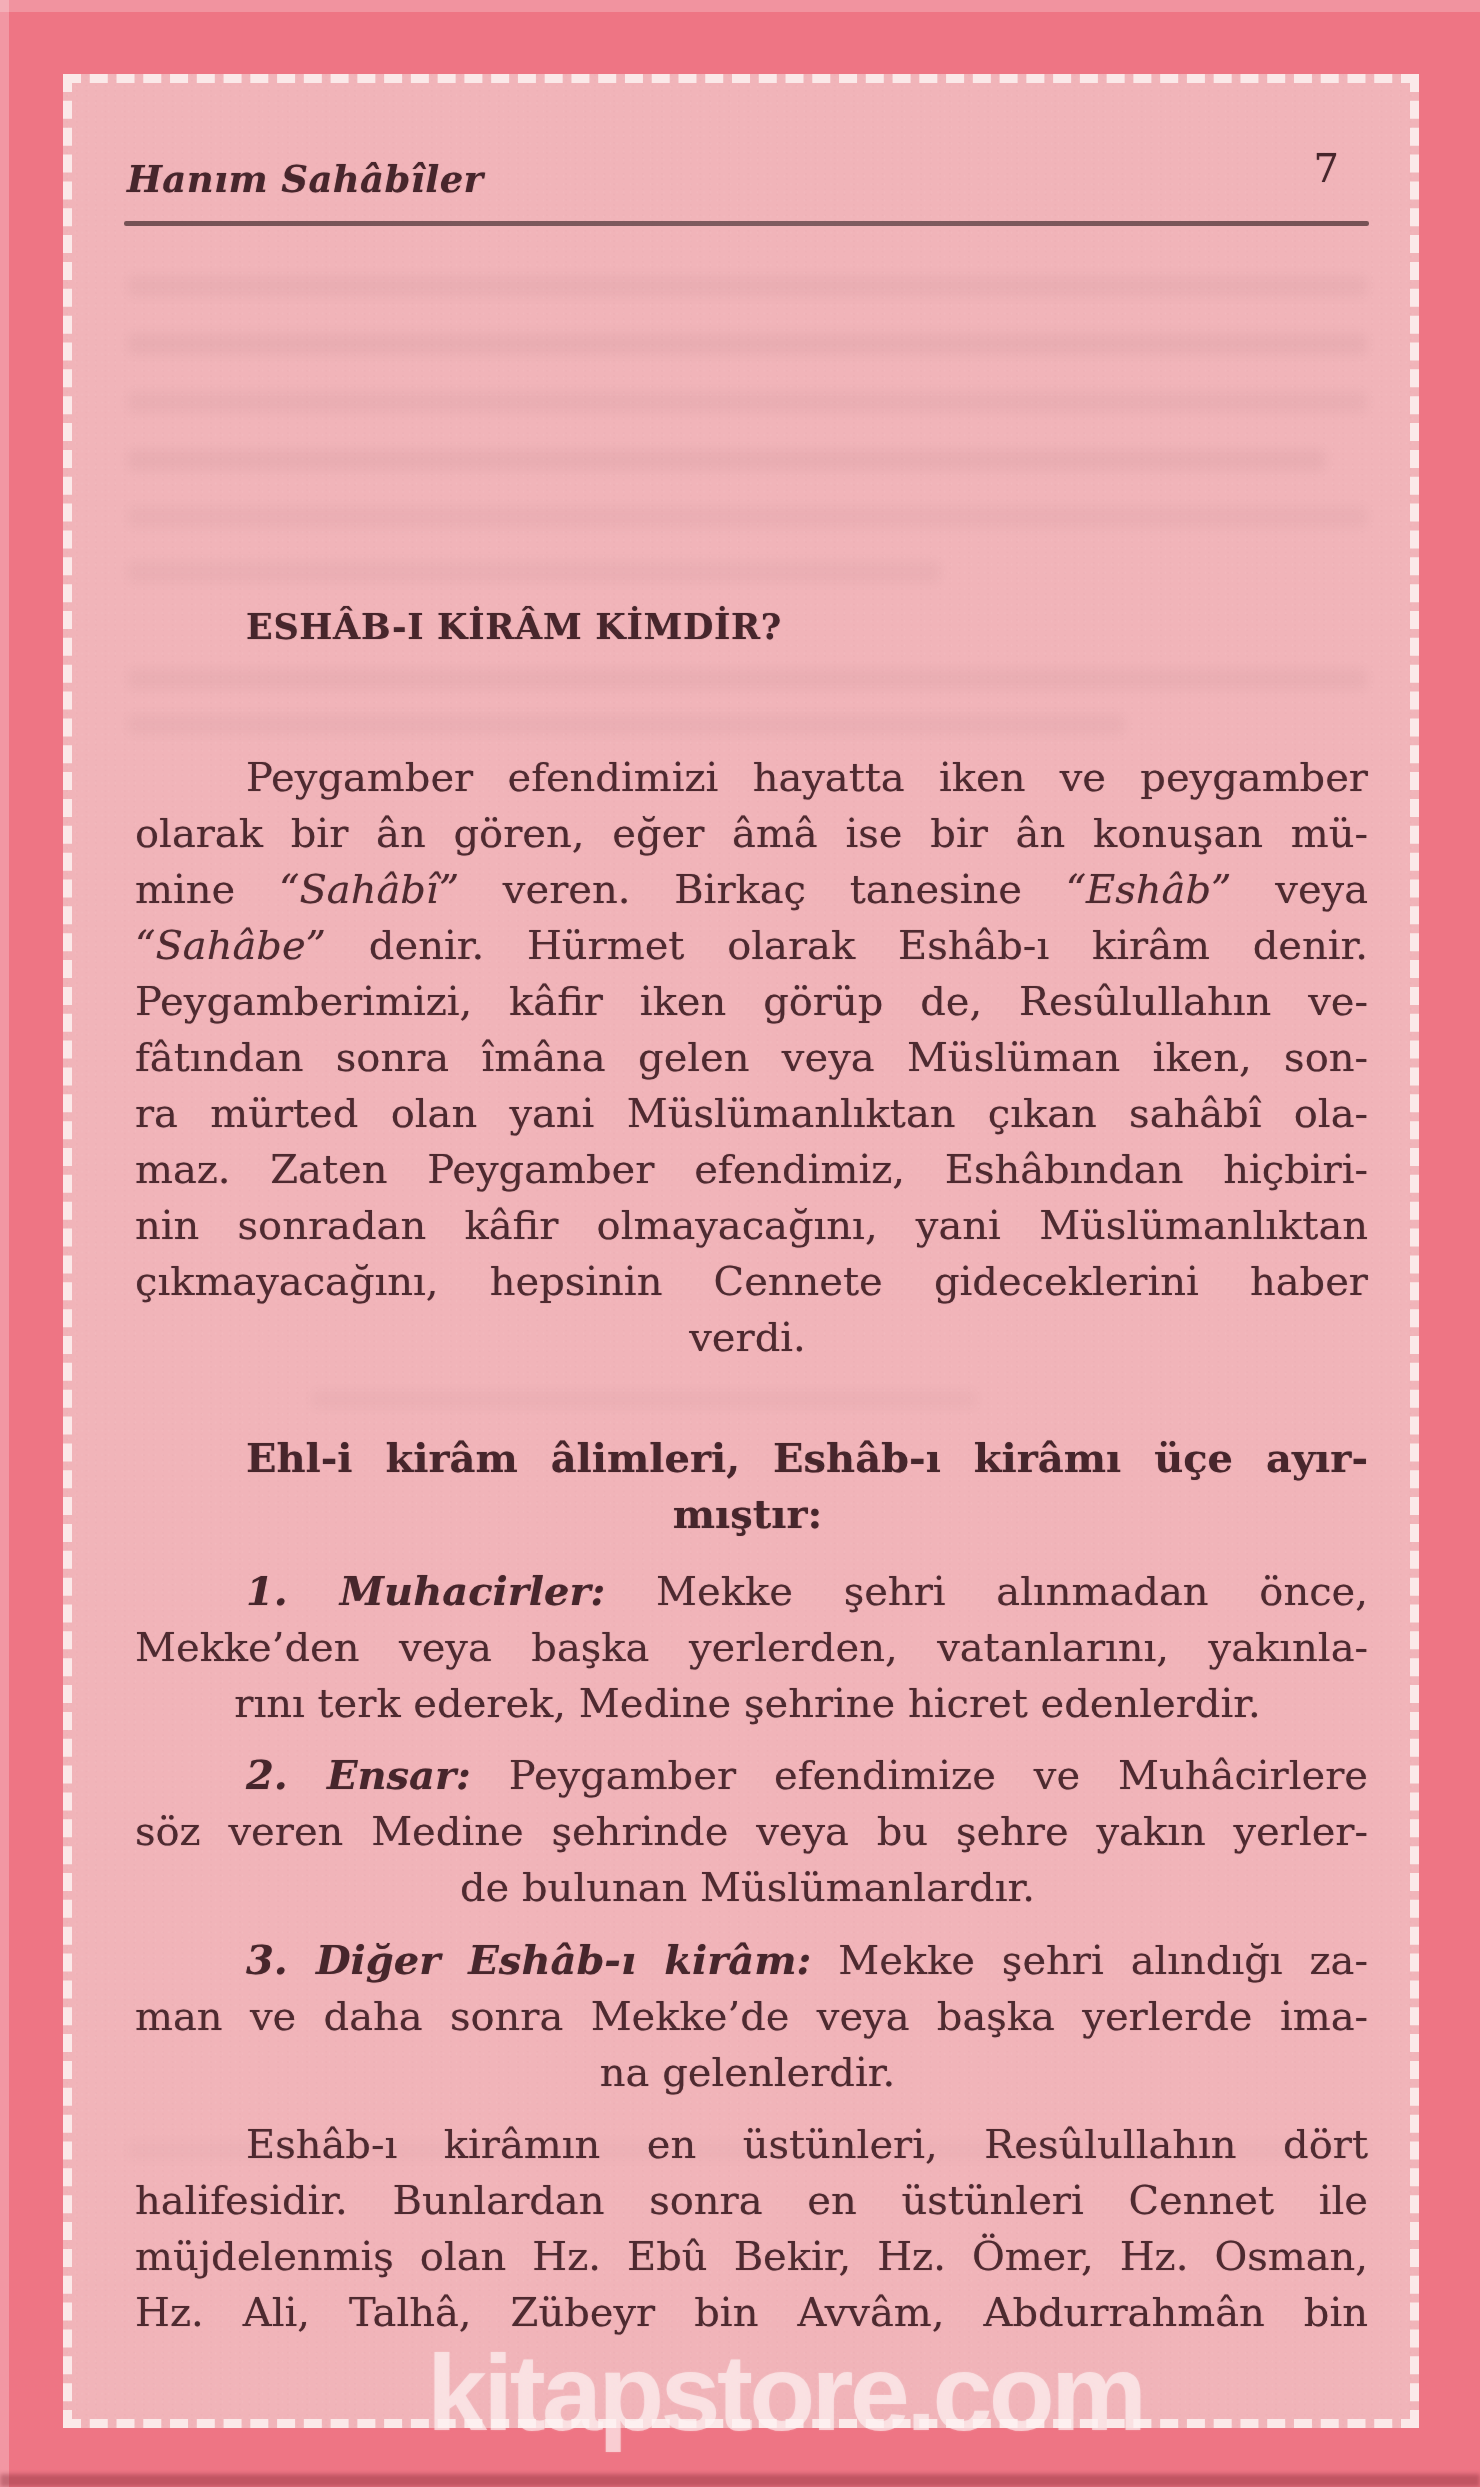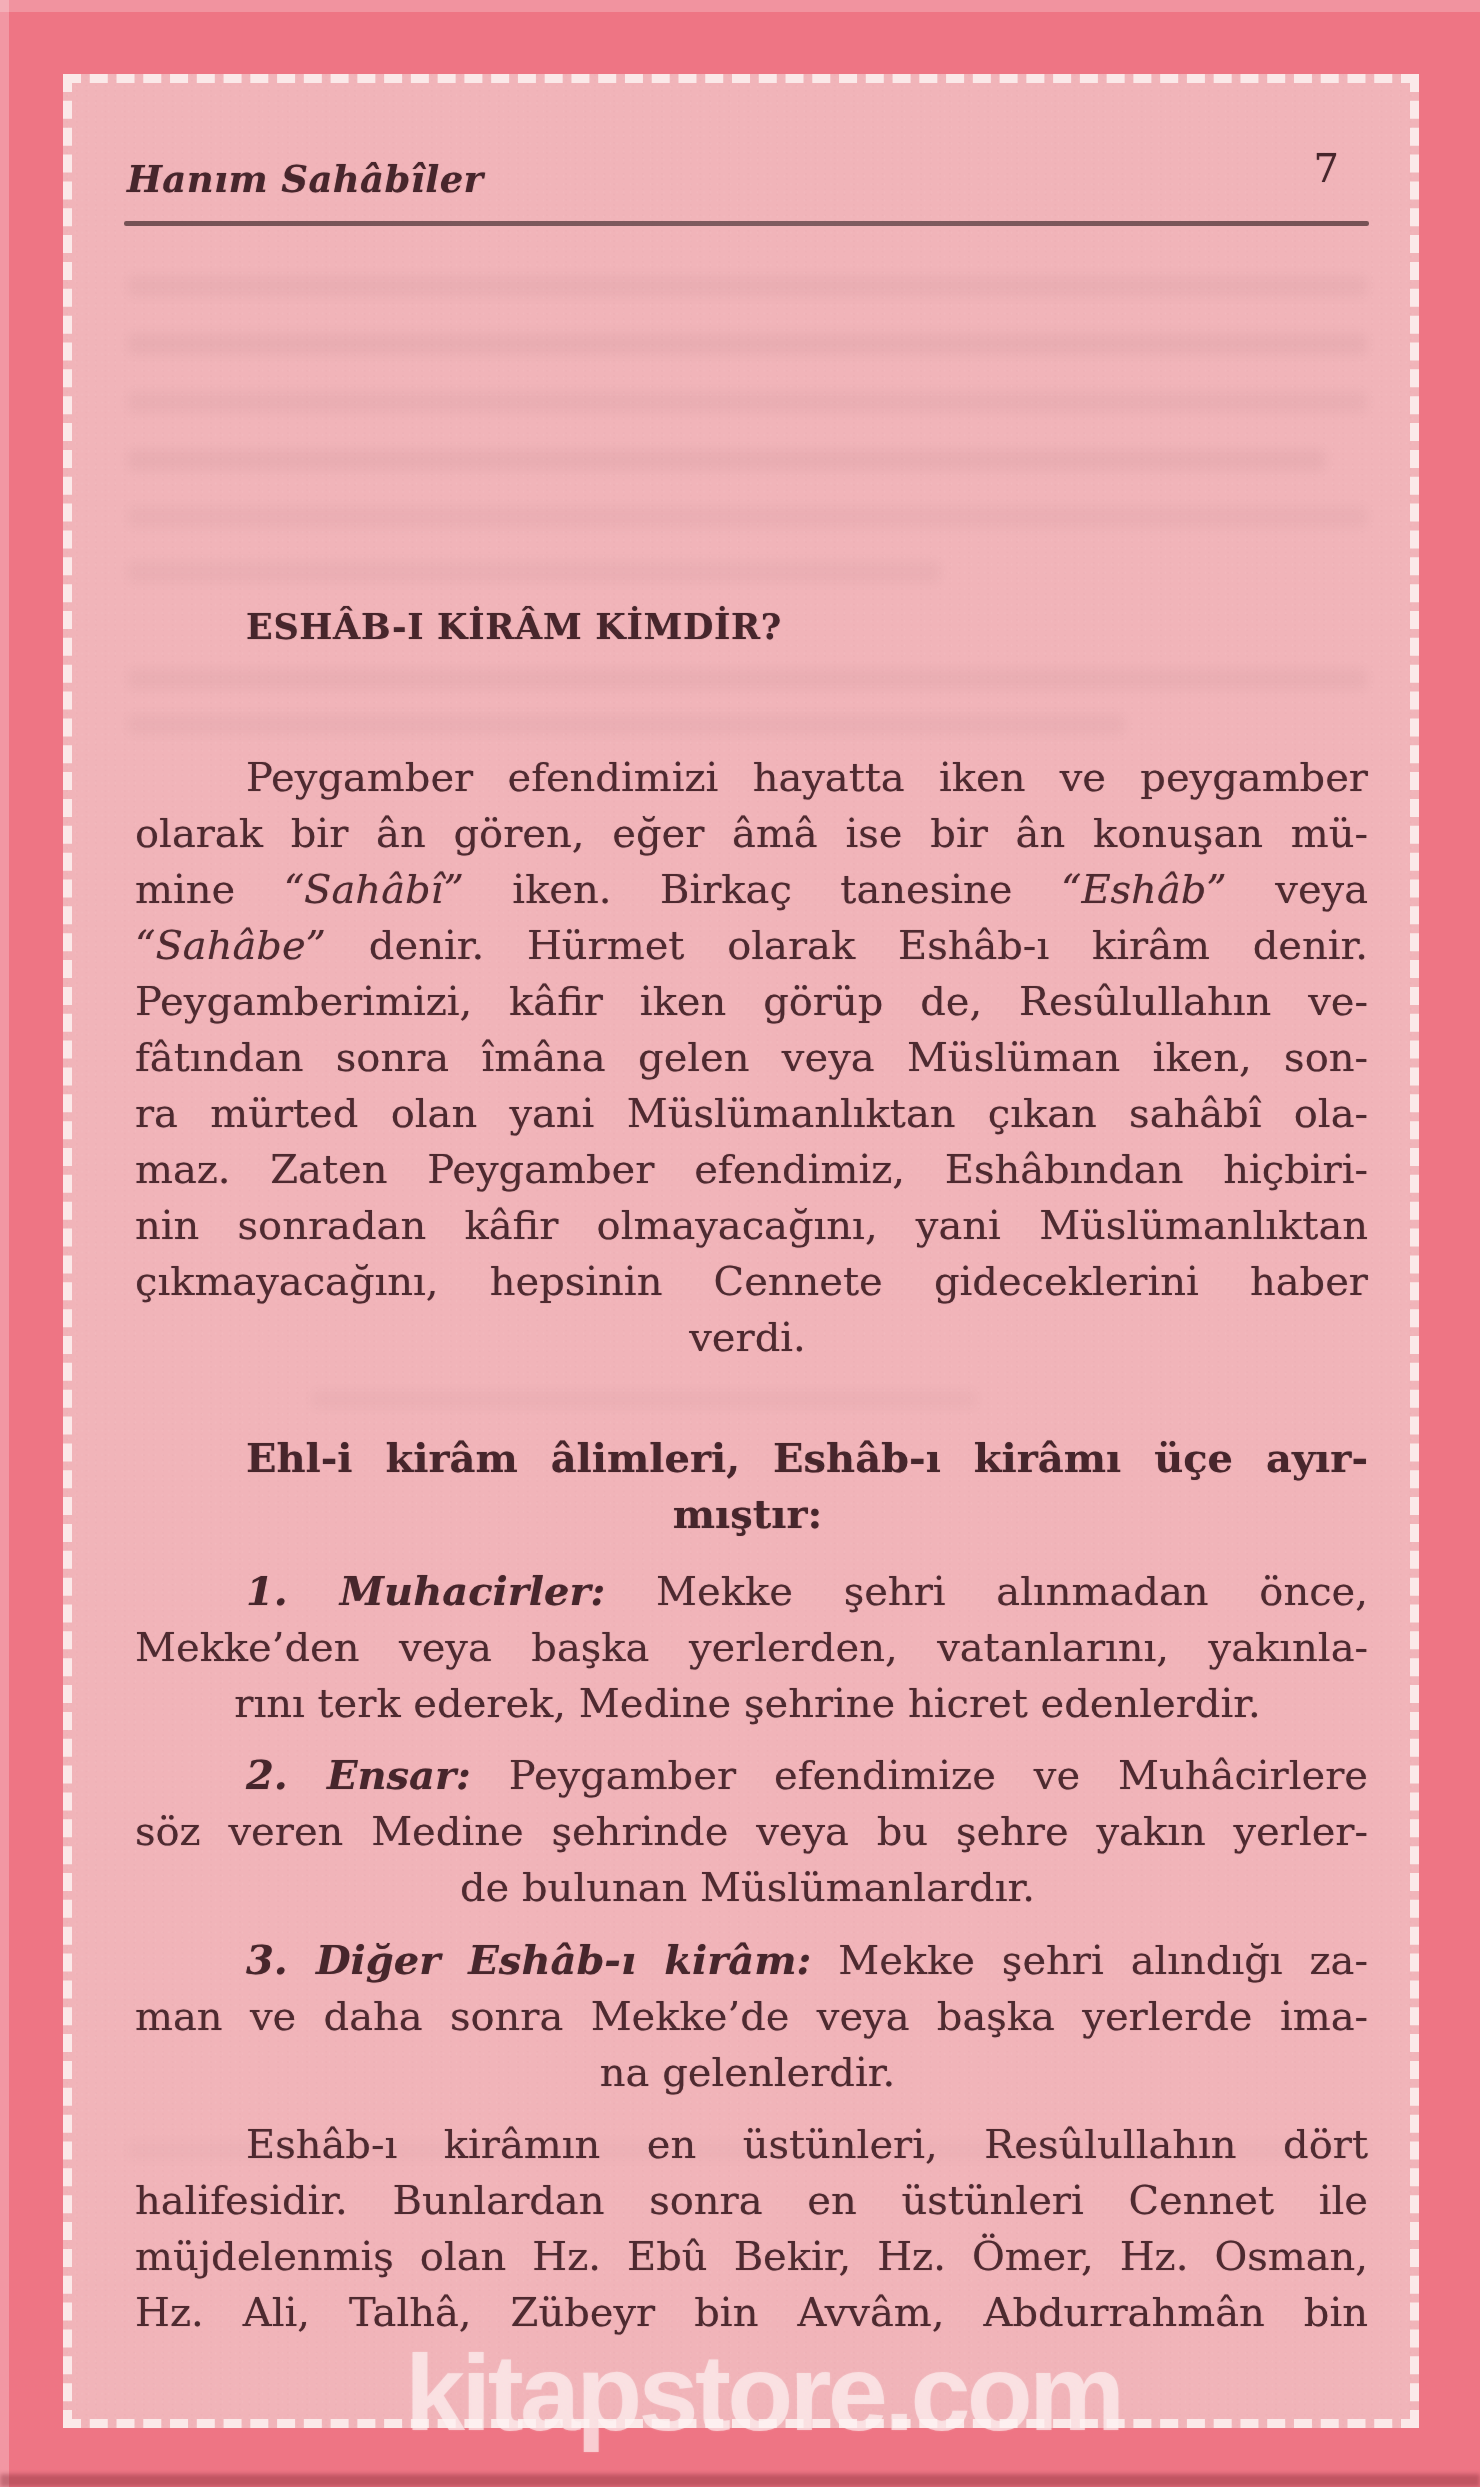--- a/index.html
+++ b/index.html
@@ -58,21 +58,21 @@
   }
   .para{margin:0;}
   .line{text-align:center;}
   .line.j{text-align:justify;text-align-last:justify;margin-left:8px;}
   .line.first{text-indent:111px;}
   .s-italic{font-style:italic;}
   .s-bold{font-weight:bold;color:var(--ink_dark,#47262c);}
   .s-bold-italic{font-weight:bold;font-style:italic;color:var(--ink_dark,#47262c);}
 
   .watermark{
-    position:absolute;left:405px;top:2330px;z-index:5;
+    position:absolute;left:427px;top:2330px;z-index:5;
     font-family:"Liberation Sans", sans-serif;
     font-size:108px;font-weight:bold;letter-spacing:-3.7px;
     color:var(--watermark_col,rgba(253,243,244,.60));
     text-shadow:0 0 2.2px rgba(255,248,248,.25);
     text-align:right;
   }
 </style>
 </head>
 <body>
 
@@ -96,21 +96,21 @@
     <div class="ghost-line" style="left:311px;top:1390px;width:666px;height:19px;opacity:.03"></div>
     <div class="ghost-line" style="left:127px;top:2141px;width:1241px;height:19px;opacity:.025"></div>
   </div>
 
   <h1 class="section-title">ESHÂB-I KİRÂM KİMDİR?</h1>
 
   <div class="body-text">
       <div class="para" style="margin-top: 0px;">
         <div class="line j first"><span>Peygamber efendimizi hayatta iken ve peygamber</span></div>
         <div class="line j"><span>olarak bir ân gören, eğer âmâ ise bir ân konuşan mü-</span></div>
-        <div class="line j"><span>mine </span><span class="s-italic">“Sahâbî”</span><span> iken. Birkaç tanesine </span><span class="s-italic">“Eshâb”</span><span> veya</span></div>
+        <div class="line j"><span>mine </span><span class="s-italic">“Sahâbî”</span><span> veren. Birkaç tanesine </span><span class="s-italic">“Eshâb”</span><span> veya</span></div>
         <div class="line j"><span class="s-italic">“Sahâbe”</span><span> denir. Hürmet olarak Eshâb-ı kirâm denir.</span></div>
         <div class="line j"><span>Peygamberimizi, kâfir iken görüp de, Resûlullahın ve-</span></div>
         <div class="line j"><span>fâtından sonra îmâna gelen veya Müslüman iken, son-</span></div>
         <div class="line j"><span>ra mürted olan yani Müslümanlıktan çıkan sahâbî ola-</span></div>
         <div class="line j"><span>maz. Zaten Peygamber efendimiz, Eshâbından hiçbiri-</span></div>
         <div class="line j"><span>nin sonradan kâfir olmayacağını, yani Müslümanlıktan</span></div>
         <div class="line j"><span>çıkmayacağını, hepsinin Cennete gideceklerini haber</span></div>
         <div class="line"><span>verdi.</span></div>
       </div>
       <div class="para" style="margin-top: 65px;">

